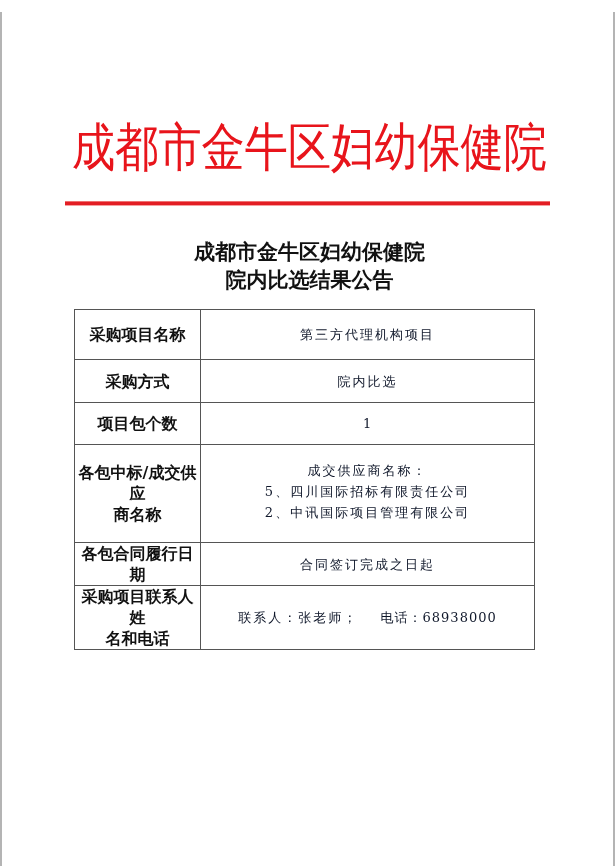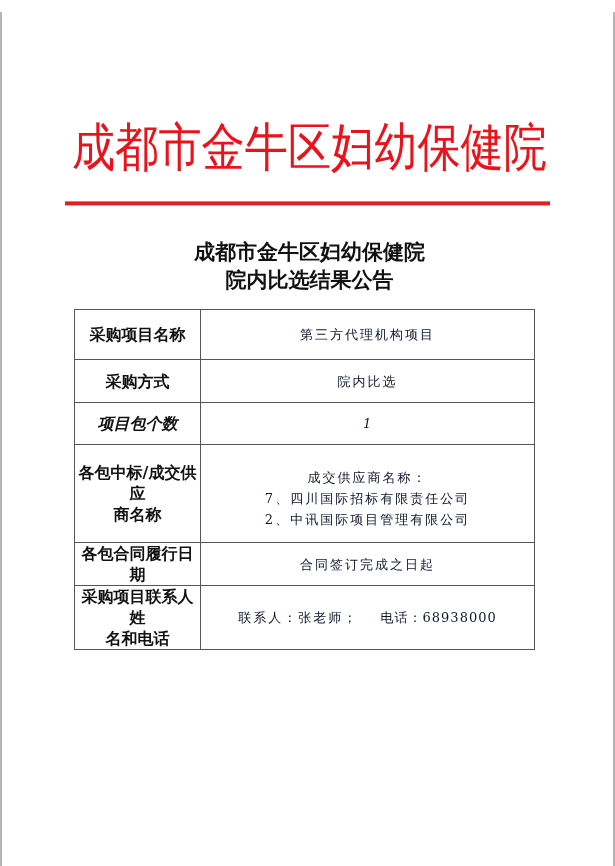--- a/index.html
+++ b/index.html
@@ -63,33 +63,33 @@
   <table class="info">
     <tbody>
         <tr style="height:50px;">
       <td class="label">采购项目名称</td>
       <td class="value">第三方代理机构项目</td>
     </tr>
     <tr style="height:43px;">
       <td class="label">采购方式</td>
       <td class="value">院内比选</td>
     </tr>
-    <tr style="height:42px;font-style:italic;">
+    <tr style="height:42px;">
       <td class="label">项目包个数</td>
       <td class="value num">1</td>
     </tr>
     <tr style="height:98px;">
       <td class="label">
         <div>各包中标/成交供应</div>
         <div>商名称</div>
       </td>
-      <td class="value" style="vertical-align:top; padding-top:22px;">
+      <td class="value" style="vertical-align:top; padding-top:15px;">
         <div class="supplier-block">
           <div>成交供应商名称：</div>
-          <div>7、四川国际招标有限责任公司</div>
+          <div>5、四川国际招标有限责任公司</div>
           <div>2、中讯国际项目管理有限公司</div>
         </div>
       </td>
     </tr>
     <tr style="height:40px;padding-left:24px;">
       <td class="label">各包合同履行日期</td>
       <td class="value">合同签订完成之日起</td>
     </tr>
     <tr style="height:43px;">
       <td class="label">

